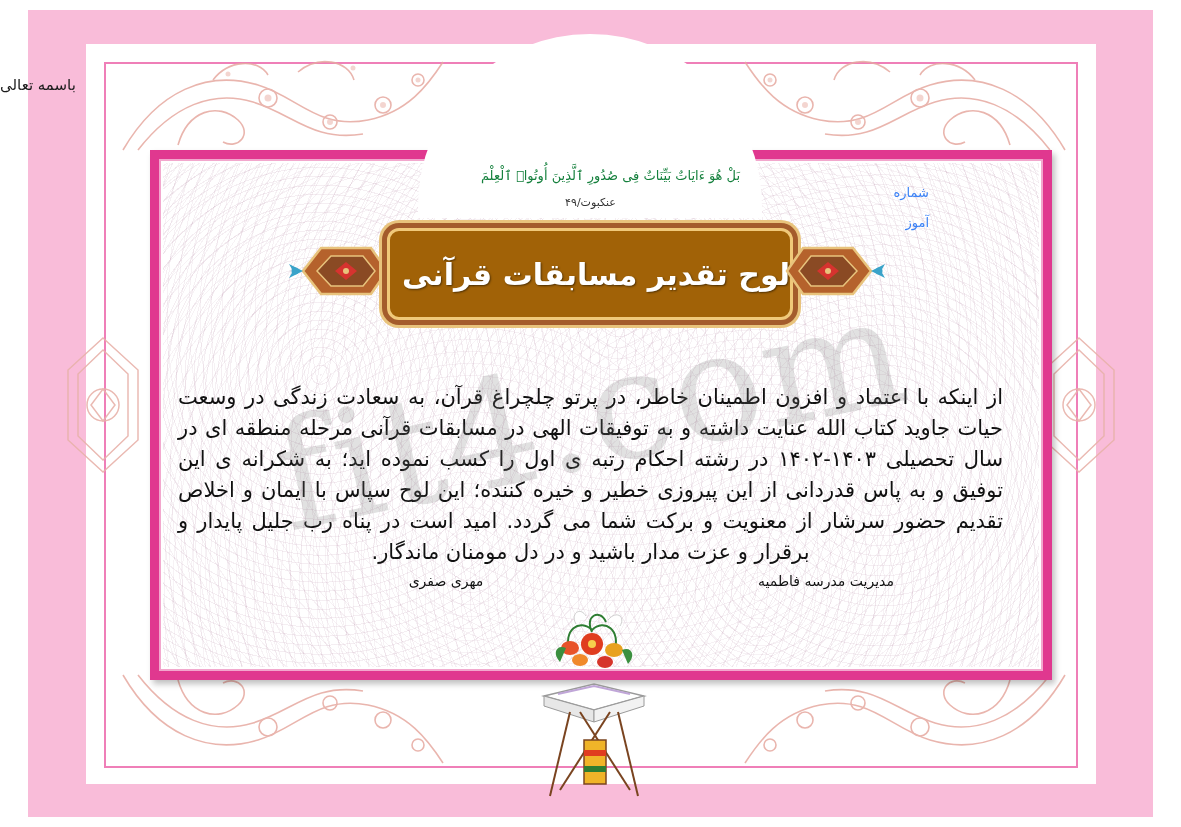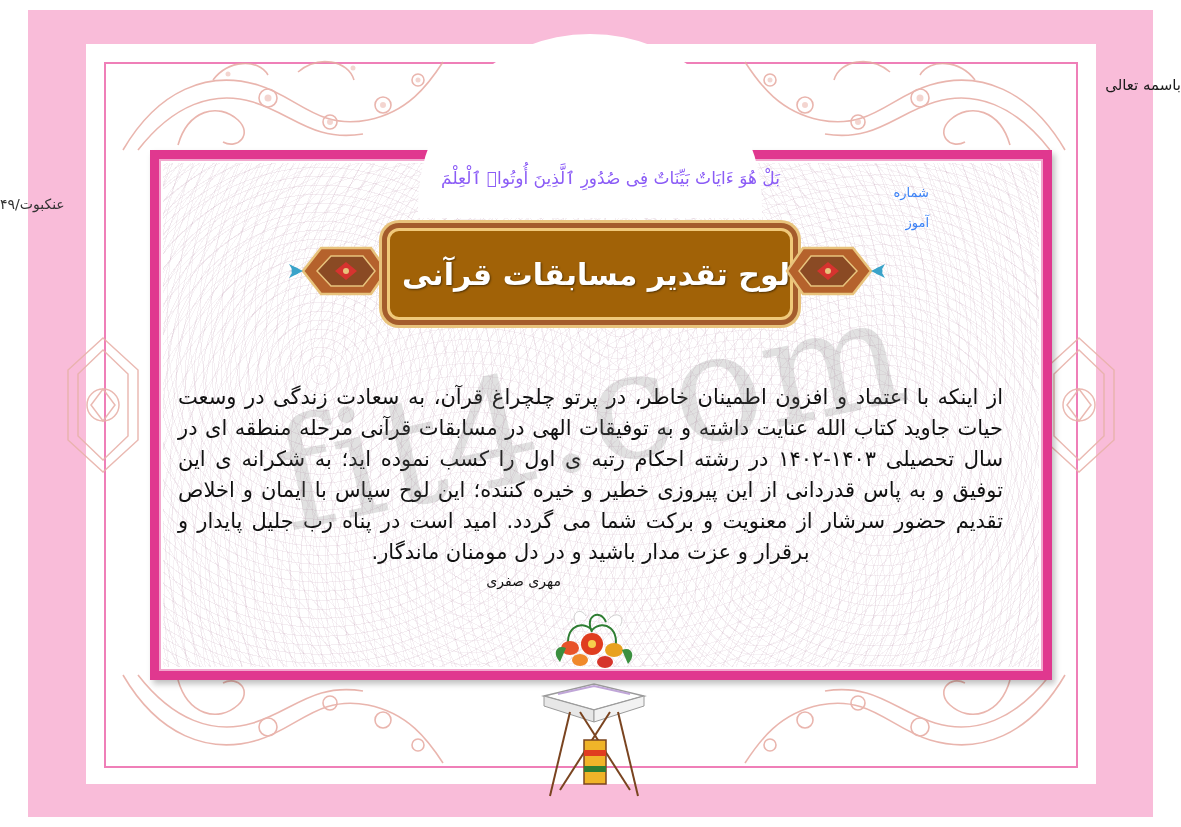--- a/index.html
+++ b/index.html
@@ -62,31 +62,31 @@
   
   .flourish{
     position:absolute;width:330px;height:110px;opacity:.85;
     pointer-events:none;
   }
   
   .medallion{position:absolute;width:86px;height:150px;opacity:.9;}
   
   .rtl{direction:rtl;text-align:right;}
   .basmala{
-    position:absolute;left:0;right:0;top:76px;text-align:right;
+    position:absolute;left:0;right:0;top:76px;text-align:left;
     font-size:15px;color:#1a1a1a;z-index:8;
     font-family:"DejaVu Sans","Liberation Sans",sans-serif;
   }
   .ayah{
     position:absolute;left:0;right:0;top:168px;text-align:center;
-    font-size:17px;color:#8b5cf6;z-index:8;letter-spacing:.5px;margin-left:40px;
+    font-size:13px;color:#15803d;z-index:8;letter-spacing:.5px;margin-left:40px;
   }
   .ayah-ref{
-    position:absolute;left:0;right:0;top:196px;text-align:left;
-    font-size:14px;color:#333;z-index:8;
+    position:absolute;left:0;right:0;top:196px;text-align:center;
+    font-size:11px;color:#333;z-index:8;
   }
   .meta{
     position:absolute;right:252px;top:178px;z-index:9;
     font-size:13px;color:#3b82f6;line-height:30px;text-align:right;
   }
   
   .plaque-wrap{
     position:absolute;left:287px;top:224px;width:600px;height:98px;z-index:9;
   }
   .plaque{
@@ -109,21 +109,21 @@
   }
   .body-text{
     position:absolute;right:178px;left:178px;top:382px;
     font-size:21px;line-height:31px;color:#111;text-align:justify;
     text-align-last:center;z-index:8;
   }
   .sig{
     position:absolute;z-index:8;text-align:center;font-size:14px;color:#111;
     line-height:26px;
   }
-  .sig-left{right:620px;top:568px;width:230px;text-align:right;}
+  .sig-left{right:620px;top:568px;width:230px;}
   .sig-right{right:240px;top:568px;width:230px;}
   
   .rahl{position:absolute;left:510px;top:600px;width:170px;height:200px;z-index:10;}
   
   .watermark{
     position:absolute;left:0;top:0;width:1181px;height:827px;
     display:flex;align-items:center;justify-content:center;
     font-family:"DejaVu Serif","Liberation Serif",serif;
     font-size:150px;color:rgba(120,120,120,.22);
     transform:rotate(-12deg);
@@ -261,20 +261,21 @@
       <circle cx="8" cy="31" r="3.5" fill="#3aa3c9"></circle>
     </svg>
   </div>
 
   <div class="body-text rtl">از اینکه با اعتماد و افزون اطمینان خاطر، در پرتو چلچراغ قرآن، به سعادت زندگی در وسعت حیات جاوید کتاب الله عنایت داشته و به توفیقات الهی در مسابقات قرآنی مرحله منطقه ای در سال تحصیلی ۱۴۰۳-۱۴۰۲ در رشته احکام رتبه ی اول را کسب نموده اید؛ به شکرانه ی این توفیق و به پاس قدردانی از این پیروزی خطیر و خیره کننده؛ این لوح سپاس با ایمان و اخلاص تقدیم حضور سرشار از معنویت و برکت شما می گردد. امید است در پناه رب جلیل پایدار و برقرار و عزت مدار باشید و در دل مومنان ماندگار.</div>
 
   <div class="sig sig-left rtl">
     <div>مهری صفری</div>
   </div>
   <div class="sig sig-right rtl">
+    <div>مدیریت مدرسه فاطمیه</div>
   </div>
 
   <svg class="rahl" viewBox="0 0 170 200">
     <g>
 
       <g>
         <path d="M60 52 C 52 30, 70 18, 82 30 C 94 18, 112 30, 104 52" fill="none" stroke="#2e7d32" stroke-width="2"></path>
         <path d="M82 32 C 74 16, 90 8, 96 22" fill="none" stroke="#2e7d32" stroke-width="2"></path>
         <ellipse cx="60" cy="48" rx="9" ry="7" fill="#e8522a"></ellipse>
         <ellipse cx="104" cy="50" rx="9" ry="7" fill="#e8a11f"></ellipse>

